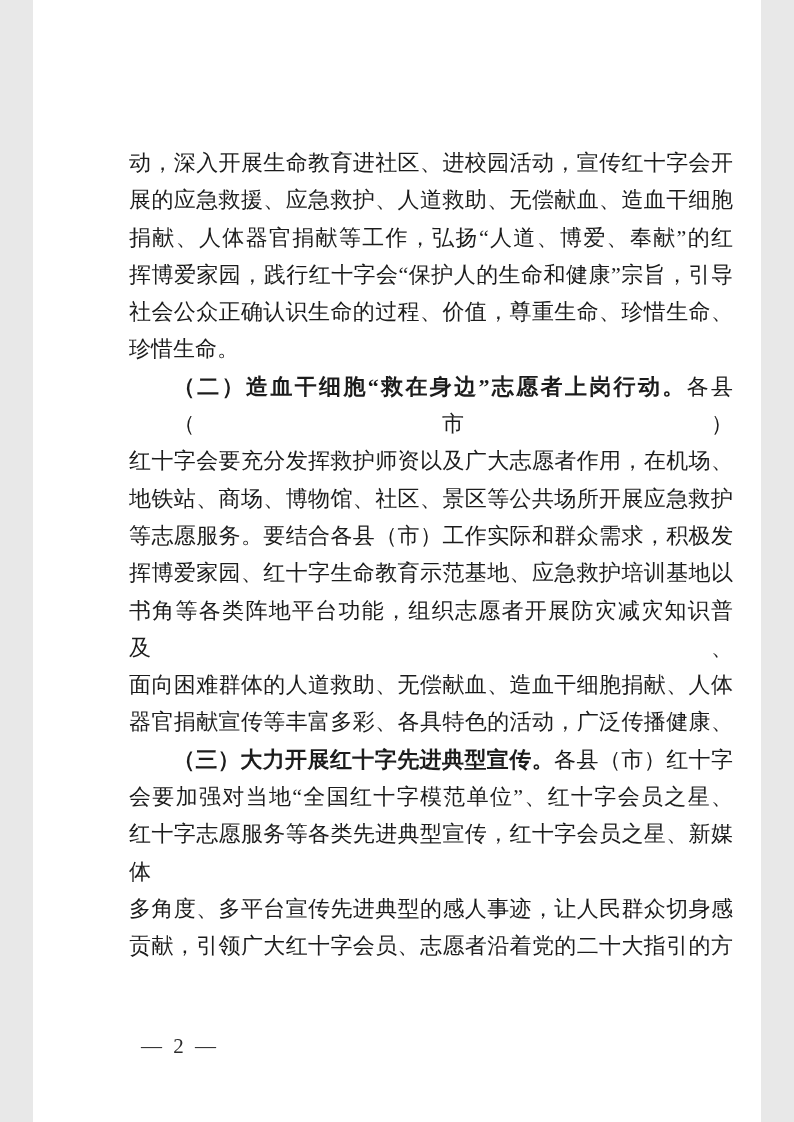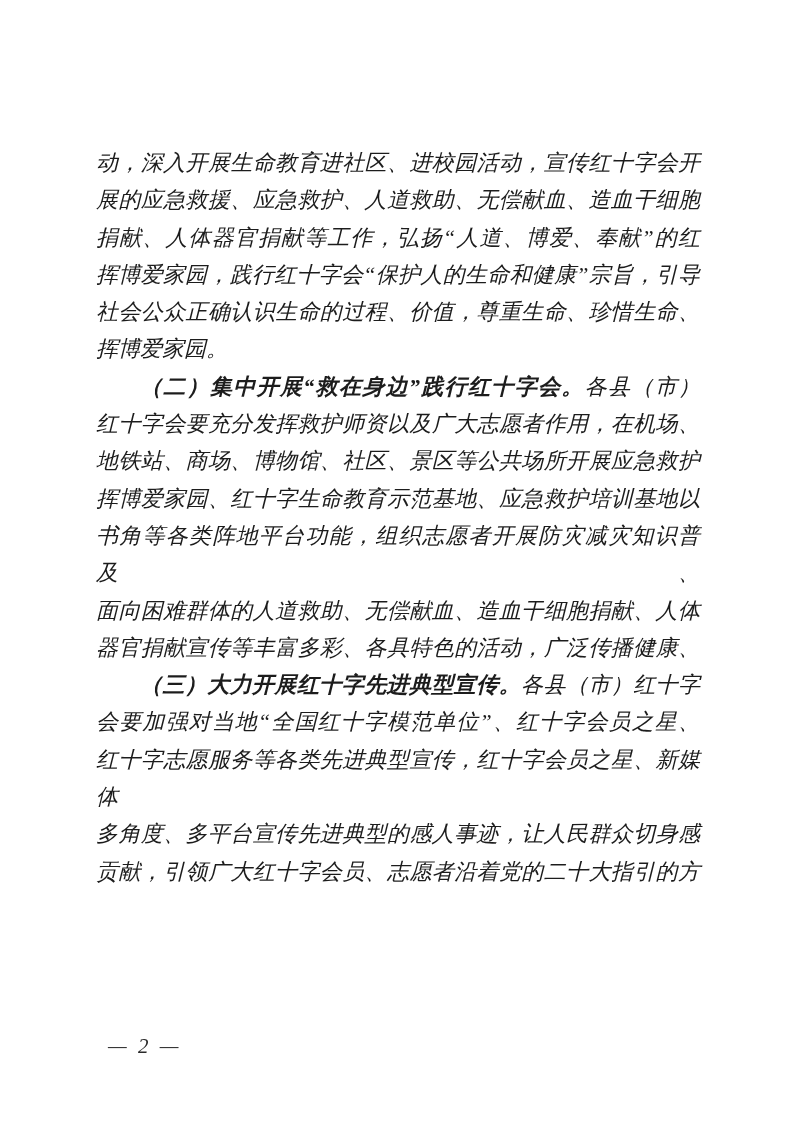--- a/index.html
+++ b/index.html
@@ -1,26 +1,25 @@
 <!DOCTYPE html>
 <html><head>
 <meta charset="utf-8">
 <style>
   * { margin: 0; padding: 0; box-sizing: border-box; }
   html, body { background: #e8e8e8; }
   .page {
     position: relative;
-    width: 794px;
+    width: 728px;
     height: 1122px;
     margin: 0 auto;
     background: #ffffff;
     font-family: "Liberation Serif", "DejaVu Serif", serif;
     color: #1c1c1c;
     overflow: hidden;
-    font-style: italic;
   }
   .text-block {
     position: absolute;
     left: 96px;
     top: 144px;
     width: 604px;
     font-size: 22px;
     line-height: 37.3px;
   }
   .paragraph { margin: 0; }
@@ -47,26 +46,27 @@
 <body>
 
 <div class="page">
   <main class="text-block">
       <div class="paragraph">
         <div class="line">动，深入开展生命教育进社区、进校园活动，宣传红十字会开</div>
         <div class="line">展的应急救援、应急救护、人道救助、无偿献血、造血干细胞</div>
         <div class="line">捐献、人体器官捐献等工作，弘扬“人道、博爱、奉献”的红</div>
         <div class="line">挥博爱家园，践行红十字会“保护人的生命和健康”宗旨，引导</div>
         <div class="line">社会公众正确认识生命的过程、价值，尊重生命、珍惜生命、</div>
-        <div class="line flush">挥博爱家园。</div>
+        <div class="line flush">珍惜生命。</div>
       </div>
       <div class="paragraph">
-        <div class="line indent"><span class="heading">（二）集中开展“救在身边”践行红十字会。</span>各县（市）</div>
+        <div class="line indent"><span class="heading">（二）造血干细胞“救在身边”志愿者上岗行动。</span>各县（市）</div>
         <div class="line">红十字会要充分发挥救护师资以及广大志愿者作用，在机场、</div>
         <div class="line">地铁站、商场、博物馆、社区、景区等公共场所开展应急救护</div>
+        <div class="line">等志愿服务。要结合各县（市）工作实际和群众需求，积极发</div>
         <div class="line">挥博爱家园、红十字生命教育示范基地、应急救护培训基地以</div>
         <div class="line">书角等各类阵地平台功能，组织志愿者开展防灾减灾知识普及、</div>
         <div class="line">面向困难群体的人道救助、无偿献血、造血干细胞捐献、人体</div>
         <div class="line">器官捐献宣传等丰富多彩、各具特色的活动，广泛传播健康、</div>
       </div>
       <div class="paragraph">
         <div class="line indent"><span class="heading">（三）大力开展红十字先进典型宣传。</span>各县（市）红十字</div>
         <div class="line">会要加强对当地“全国红十字模范单位”、红十字会员之星、</div>
         <div class="line">红十字志愿服务等各类先进典型宣传，红十字会员之星、新媒体</div>
         <div class="line">多角度、多平台宣传先进典型的感人事迹，让人民群众切身感</div>

